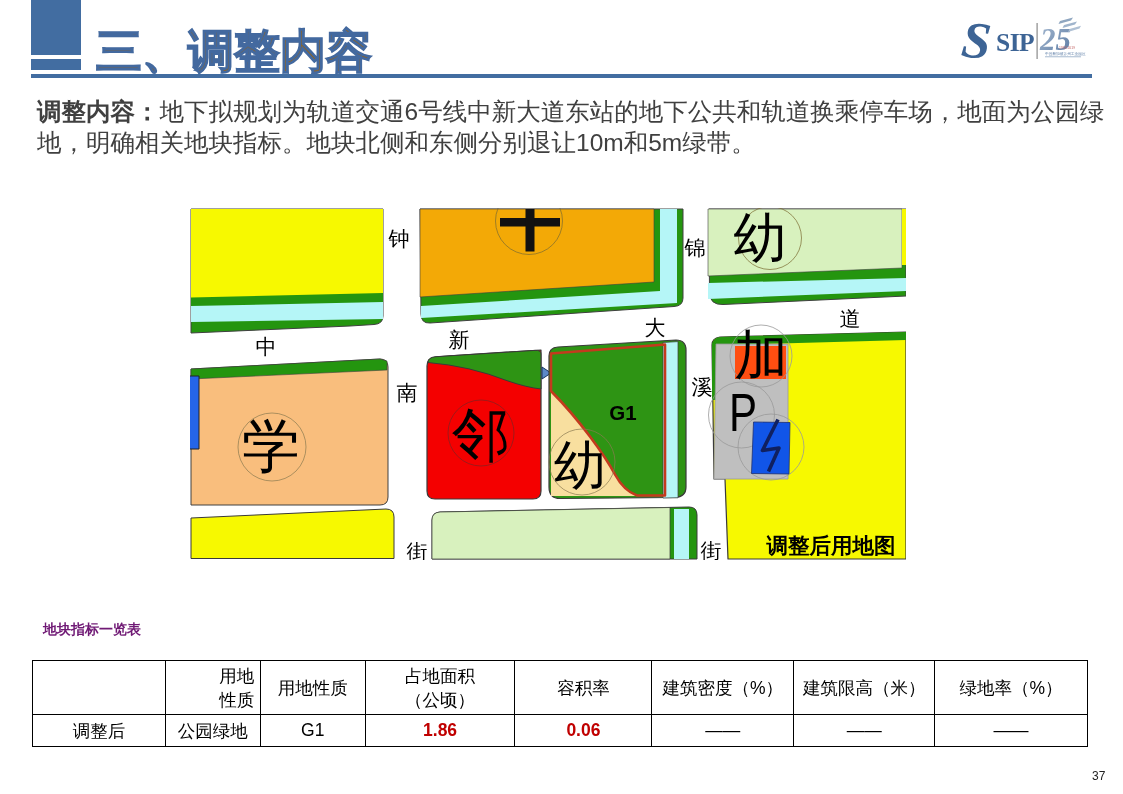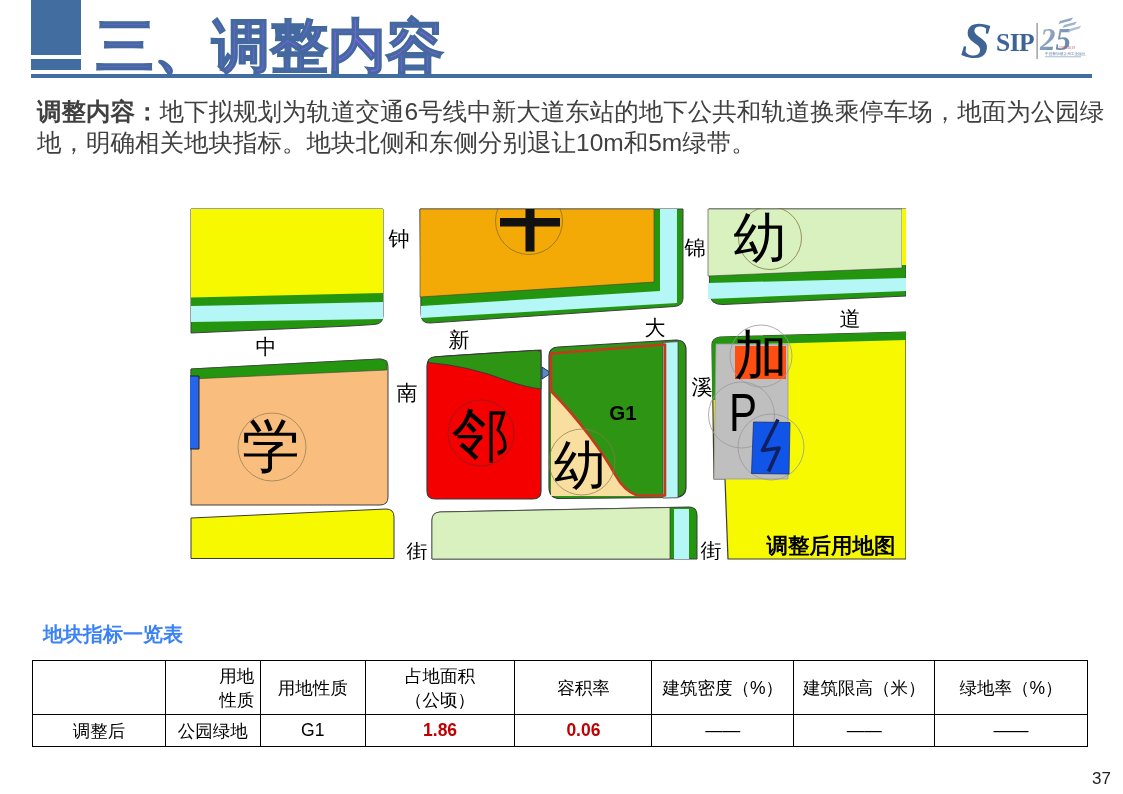--- a/index.html
+++ b/index.html
@@ -7,21 +7,21 @@
   body { font-family:"Liberation Sans", sans-serif; background:#fff; position:relative; overflow:hidden; }
   .abs { position:absolute; }
 </style>
 </head>
 <body>
 
 <div class="abs" style="left:31px; top:0; width:50px; height:55px; background:#426DA1;"></div>
 
 <div class="abs" style="left:31px; top:59px; width:50px; height:11px; background:#426DA1;"></div>
 
-<div class="abs" style="left:96px; top:8px; font-size:58px; font-weight:bold; color:#8b5cf6; -webkit-text-stroke:1.4px #43699F;">三、调整内容</div>
+<div class="abs" style="left:96px; top:21px; font-size:46px; font-weight:bold; color:#a16207; -webkit-text-stroke:1.4px #43699F;">三、调整内容</div>
 
 <div class="abs" style="left:31px; top:74px; width:1061px; height:4px; background:#426DA1;"></div>
 
 <svg class="abs" style="left:960px; top:8px;" width="130" height="54" viewBox="0 0 130 54">
   <defs>
     <linearGradient id="lg25" x1="0" y1="0" x2="1" y2="1">
       <stop offset="0" stop-color="#A8BBD2"></stop>
       <stop offset="1" stop-color="#5878A2"></stop>
     </linearGradient>
   </defs>
@@ -159,21 +159,21 @@
     <text x="227" y="351" font-size="21" fill="#000" text-anchor="middle">街</text>
 
     <g>
       <path d="M250 304 L499 299 Q507 299 507 307 L507 351 L242 351 L242 312 Q242 304.5 250 304 Z" fill="#24950F" stroke="#3A3A3A" stroke-width="1"></path>
       <path d="M484 301 L499 301 L499 351 L484 351 Z" fill="#B5F6F7"></path>
       <path d="M250 304 L480 299.5 L480 351 L242 351 L242 312 Q242 304.5 250 304 Z" fill="#D8F1BE" stroke="#3A3A3A" stroke-width="0.7"></path>
     </g>
   </g>
 </svg>
 
-<div class="abs" style="left:43px; top:621px; font-size:20px; font-weight:bold; color:#3b82f6;">地块指标一览表</div>
+<div class="abs" style="left:43px; top:621px; font-size:14px; font-weight:bold; color:#701a75;">地块指标一览表</div>
 
 <table class="abs" style="left:32px; top:660px; width:1056px; border-collapse:collapse; font-size:17.5px; color:#000; text-align:center;" cellspacing="0">
   <tbody>
       <tr style="height:54px;">
     <td style="border:1.5px solid #000; width:133px;"></td>
     <td style="border:1.5px solid #000; width:95px;padding-left:48px;">用地性质</td>
     <td style="border:1.5px solid #000; width:105px;">用地性质</td>
     <td style="border:1.5px solid #000; width:150px;">占地面积<br>（公顷）</td>
     <td style="border:1.5px solid #000; width:137px;">容积率</td>
     <td style="border:1.5px solid #000; width:142px;">建筑密度（%）</td>
@@ -186,13 +186,13 @@
     <td style="border:1.5px solid #000;">G1</td>
     <td style="border:1.5px solid #000; color:#C00000; font-weight:bold;margin-left:28px;">1.86</td>
     <td style="border:1.5px solid #000; color:#C00000; font-weight:bold;">0.06</td>
     <td style="border:1.5px solid #000;">——</td>
     <td style="border:1.5px solid #000;">——</td>
     <td style="border:1.5px solid #000;">——</td>
   </tr>
 </tbody>
   </table>
 
-<div class="abs" style="left:1092px; top:769px; font-size:17px; color:#222;">37</div>
+<div class="abs" style="left:1092px; top:769px; font-size:12px; color:#222;">37</div>
 
 </body></html>

